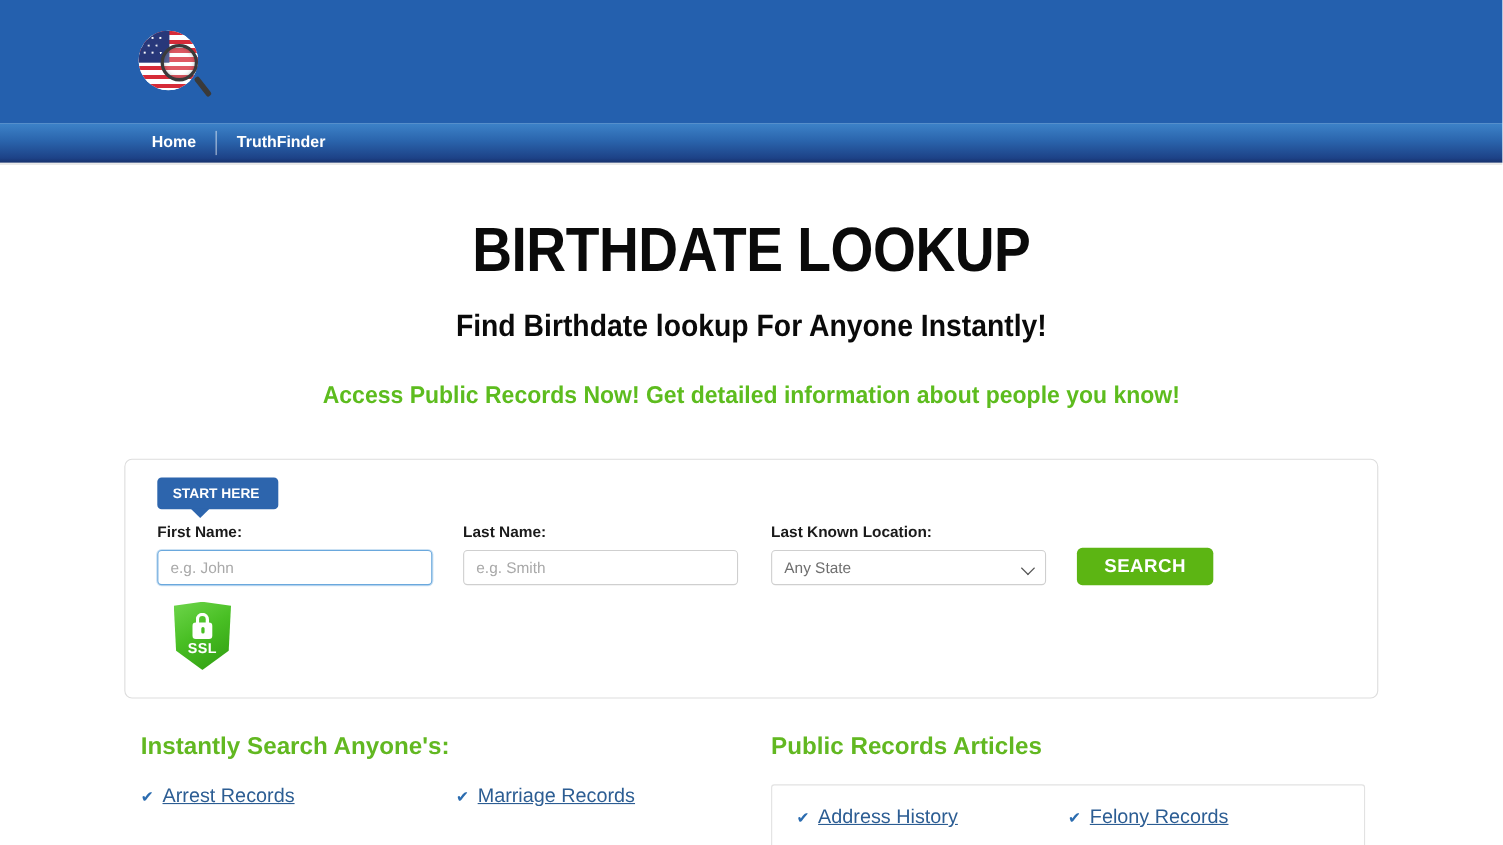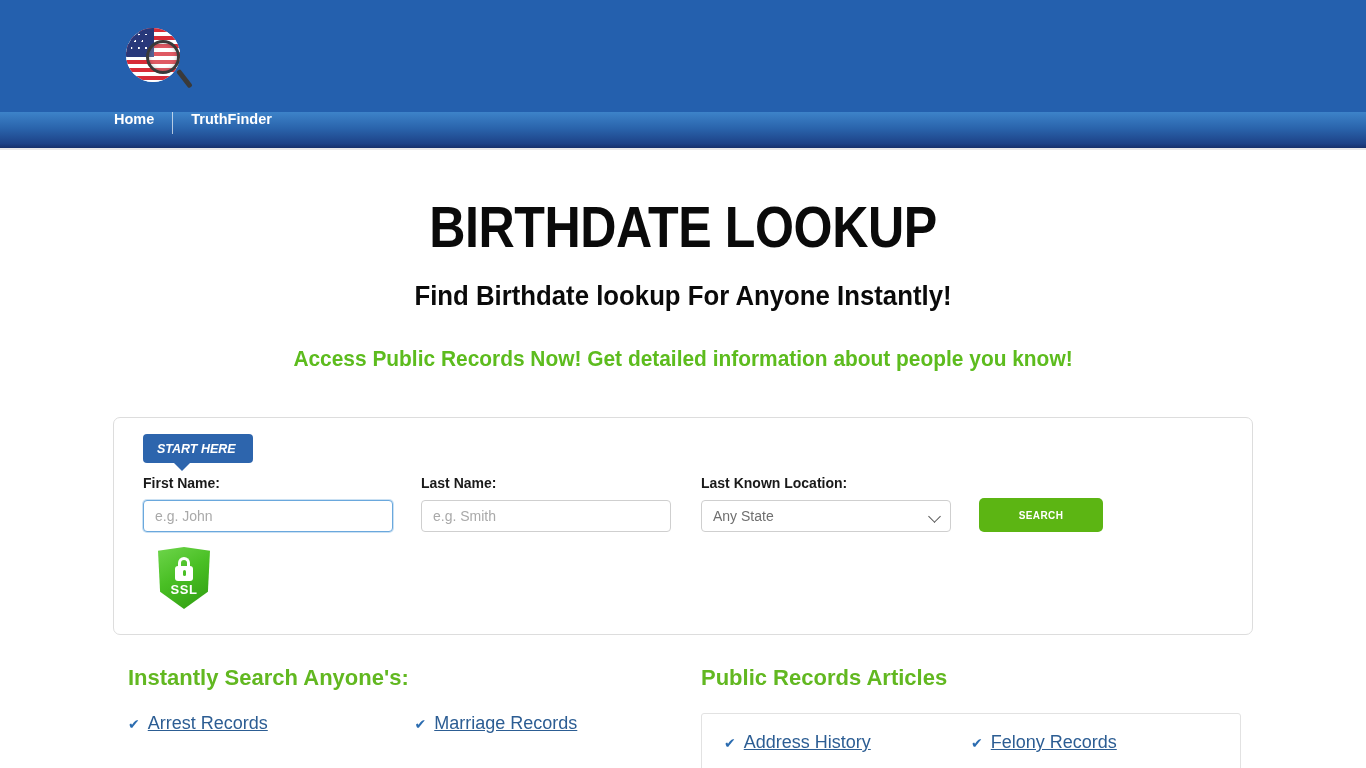--- a/index.html
+++ b/index.html
@@ -94,22 +94,22 @@
   }
   .logo-records {
     color: #ffffff;
     font-weight: normal;
   }
 
   
   .nav {
     width: 100%; height: 38px;
     background: linear-gradient(to bottom, #3d83c9 0%, #2a64ac 45%, #1d4287 88%, #16306b 100%);
-    display: flex; align-items: flex-start;
-    padding-left: 96px;
+    display: flex; align-items: center;
+    padding-left: 120px;
     border-bottom: 2px solid #e9e9e9;
   }
   .nav-item {
     color: #ffffff;
     font-size: 14.5px;
     font-weight: bold;
     text-decoration: none;
     padding: 0 18px;
     line-height: 1;
   }
@@ -160,21 +160,21 @@
     left: 29px; top: 16px;
     height: 29px;
     background: #2d65ad;
     border-radius: 4px;
     color: #ffffff;
     font-size: 12.5px;
     display: flex; align-items: center;
     padding: 0 14px;
     white-space: nowrap;
   }
-  .start-banner b { margin-right: 3px; font-style: italic; }
+  .start-banner b { margin-right: 3px; }
   .start-banner::after {
     content: "";
     position: absolute;
     left: 30px; bottom: -8px;
     border-left: 9px solid transparent;
     border-right: 9px solid transparent;
     border-top: 9px solid #2d65ad;
   }
   .fields {
     position: absolute;
@@ -230,21 +230,21 @@
     border-bottom: 1.6px solid #555;
     transform: rotate(45deg);
   }
   .search-btn {
     height: 34px;
     width: 124px;
     background: #5cb513;
     border: none;
     border-radius: 5px;
     color: #ffffff;
-    font-size: 10px;
+    font-size: 17px;
     font-weight: bold;
     font-family: "Liberation Sans", sans-serif;
     letter-spacing: .4px;
     cursor: pointer;
   }
   .ssl-badge {
     position: absolute;
     left: 158px; top: 547px;
     width: 52px; height: 62px;
   }

